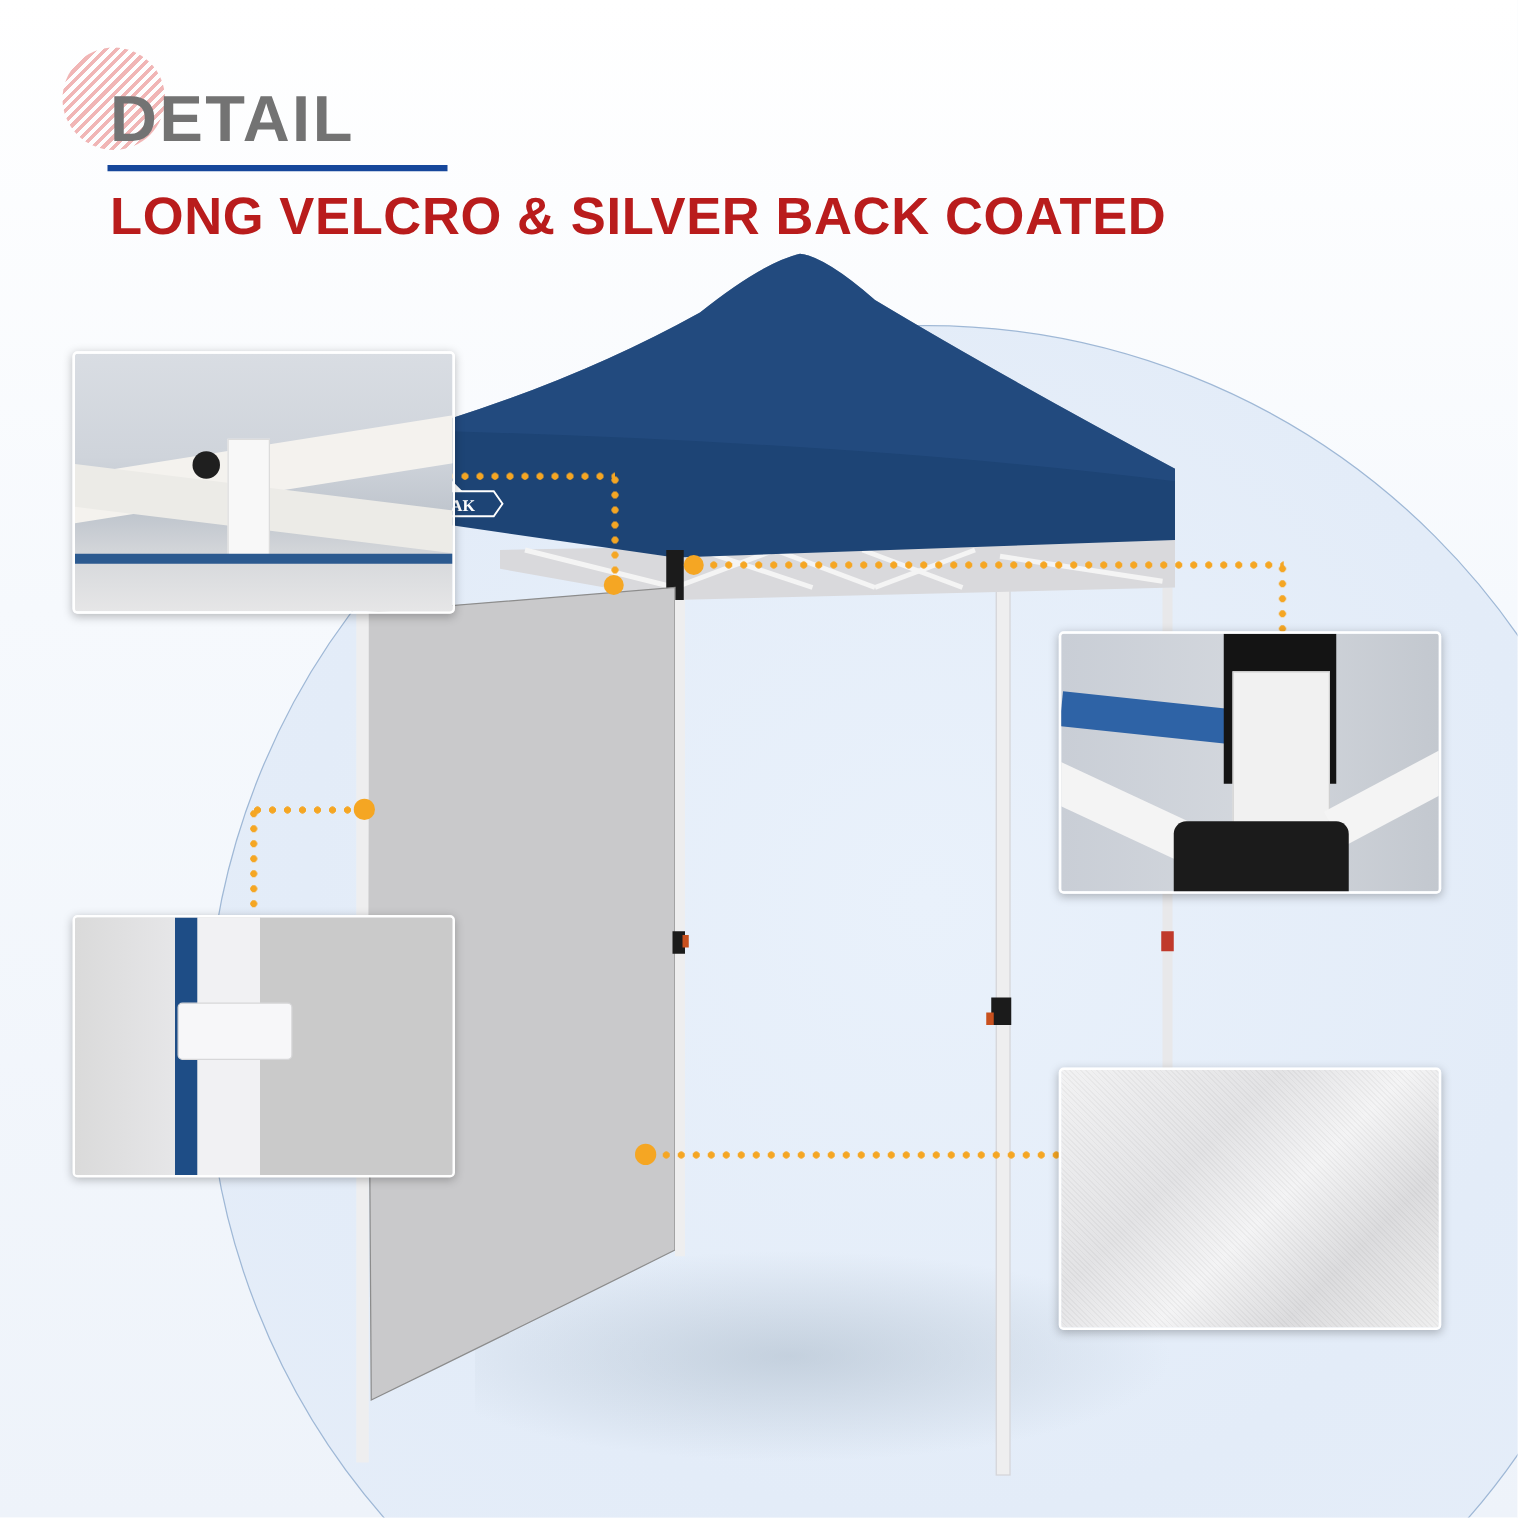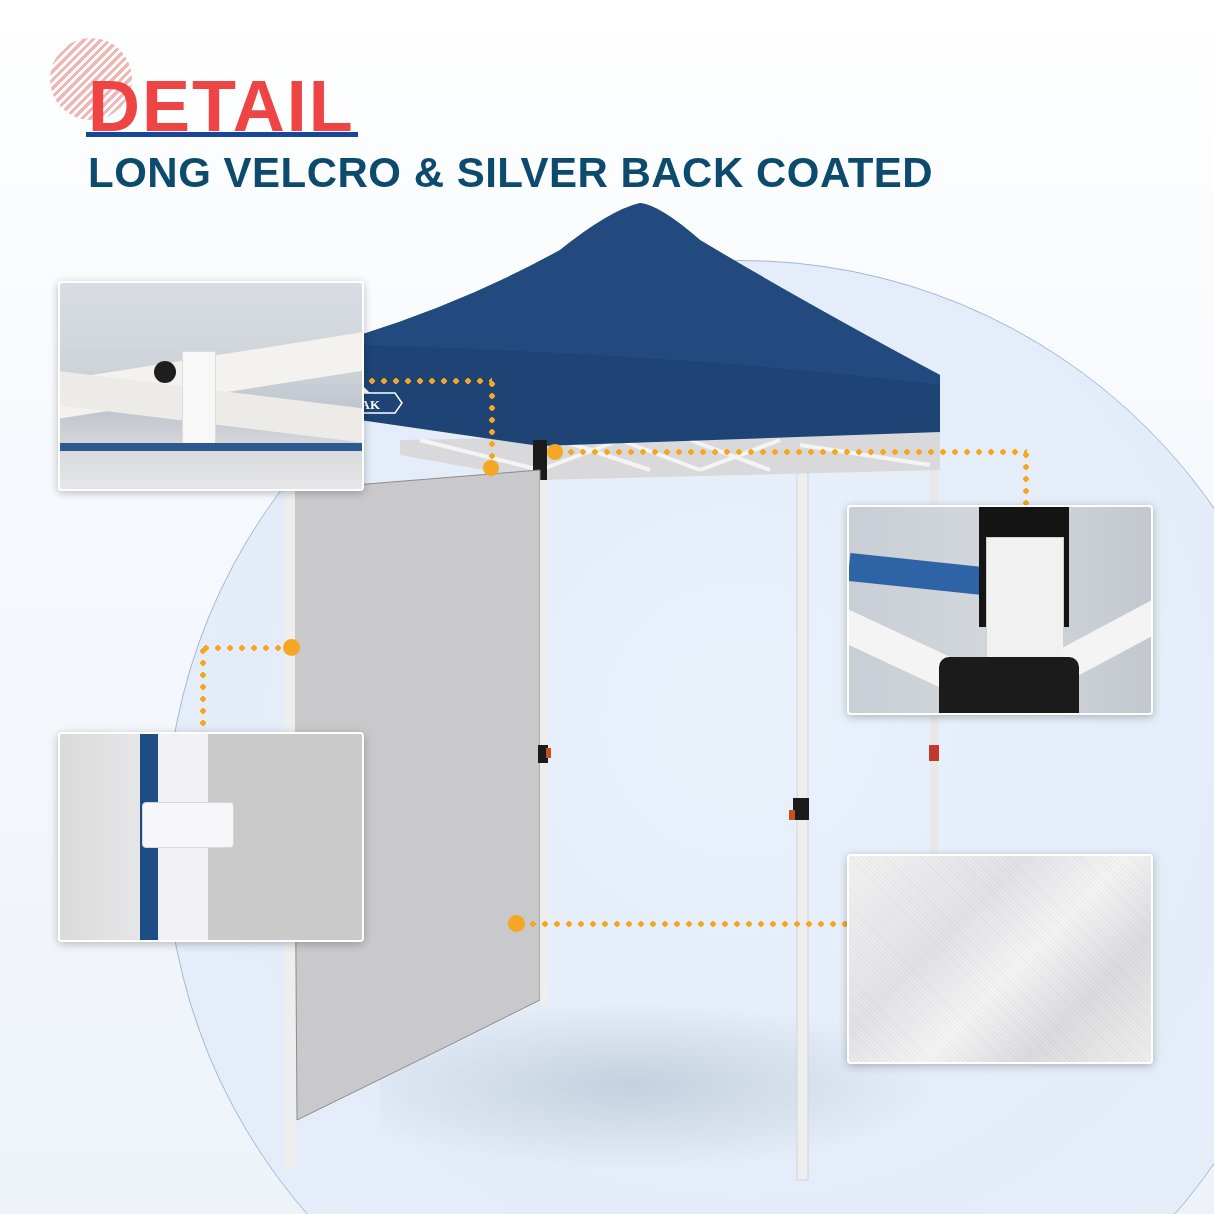--- a/index.html
+++ b/index.html
@@ -1,22 +1,22 @@
 <!DOCTYPE html>
 <html><head>
 <meta charset="utf-8">
 <style>
   html,body{margin:0;padding:0;}
   body{width:1214px;height:1214px;position:relative;overflow:hidden;background:#fbfcfe;font-family:"Liberation Sans",sans-serif;}
   .bgwash{position:absolute;inset:0;background:linear-gradient(180deg,#ffffff 0%,#f6f9fd 40%,#eef3fa 100%);}
   .bigcircle{position:absolute;left:165px;top:260px;width:1150px;height:1150px;border-radius:50%;background:radial-gradient(circle at 50% 40%,#e9f1fb 0%,#e3ecf8 55%,#e6eef9 100%);border:1px solid #9fb8d6;}
   .stripecircle{position:absolute;left:50px;top:38px;width:82px;height:82px;border-radius:50%;background:repeating-linear-gradient(135deg,#f0b2b2 0 3px,transparent 3px 6px);opacity:.95;}
-  .title{position:absolute;left:88px;top:70px;font-weight:bold;font-size:72px;letter-spacing:2px;color:#ef4444;line-height:1;}
+  .title{position:absolute;left:88px;top:70px;font-weight:bold;font-size:52px;letter-spacing:2px;color:#737373;line-height:1;}
   .title-underline{position:absolute;left:86px;top:132px;width:272px;height:5px;background:#16479b;}
-  .subtitle{position:absolute;left:88px;top:152px;font-weight:bold;font-size:42px;color:#0c4a6e;line-height:1;letter-spacing:.5px;}
+  .subtitle{position:absolute;left:88px;top:152px;font-weight:bold;font-size:42px;color:#b91c1c;line-height:1;letter-spacing:.5px;}
   
   .canopy{position:absolute;left:0;top:0;width:1214px;height:1214px;}
   .shadow{position:absolute;left:380px;top:1000px;width:560px;height:170px;background:radial-gradient(ellipse at 45% 50%,rgba(170,185,200,.55),rgba(200,210,222,0) 70%);}
   .photo{position:absolute;border:2px solid #ffffff;border-radius:4px;box-shadow:0 2px 8px rgba(0,0,0,.25);overflow:hidden;}
   .dot{position:absolute;border-radius:50%;background:#f5a623;}
   .hdots{position:absolute;height:6px;background:radial-gradient(circle,#f5a623 2.6px,transparent 3px) 0 0/12px 6px repeat-x;}
   .vdots{position:absolute;width:6px;background:radial-gradient(circle,#f5a623 2.6px,transparent 3px) 0 0/6px 12px repeat-y;}
 </style>
 </head>
 <body>

